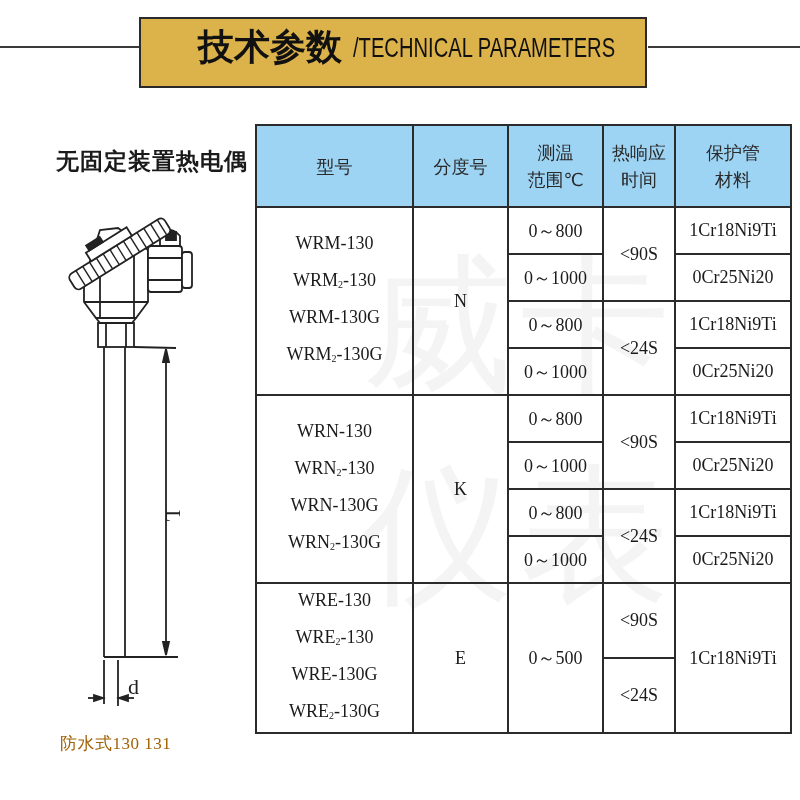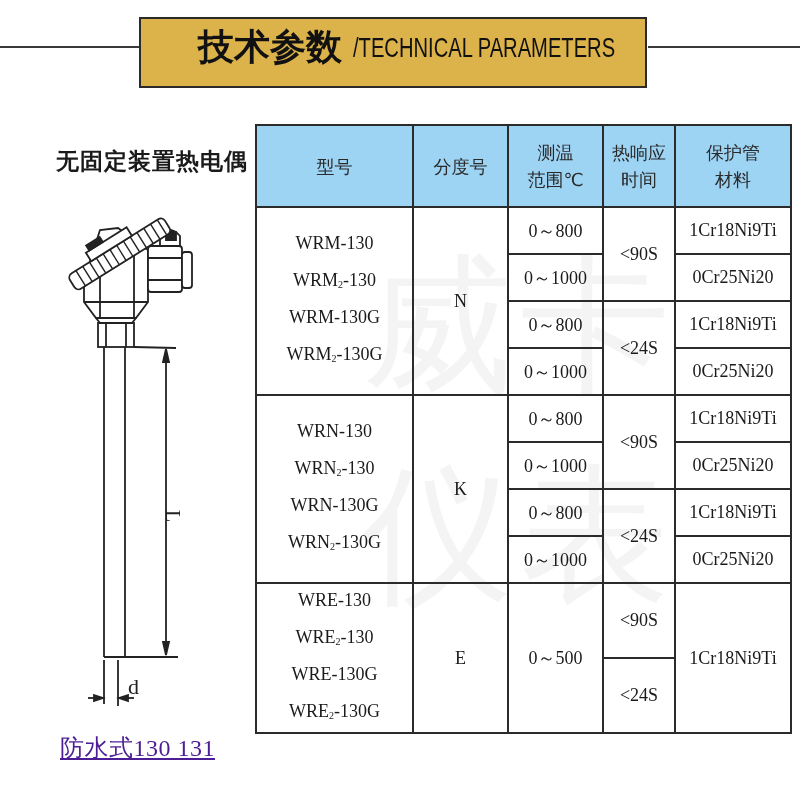--- a/index.html
+++ b/index.html
@@ -16,21 +16,21 @@
   .banner-cn { position: absolute; left: 57px; top: 6px; font-family: "DejaVu Sans", sans-serif;
                font-size: 36px; font-weight: bold; letter-spacing: 0px; color: #111; line-height: 44px;}
   .banner-en { position: absolute; left: 212px; top: 11px; font-family: "Liberation Sans", sans-serif;
                font-size: 28px; color: #111; line-height: 36px; transform: scaleX(0.72); transform-origin: left center;
                letter-spacing: 0px; white-space: nowrap; }
 
   
   .product-title { position: absolute; left: 36px; top: 146px; font-family: "DejaVu Sans", sans-serif;
                    font-size: 23px; font-weight: bold; color: #1a1a1a; letter-spacing: 1px; margin-left: 20px; }
   .diagram { position: absolute; left: 0; top: 200px; width: 250px; height: 520px; }
-  .diagram-caption { position: absolute; left: 60px; top: 732px; font-size: 24px; color: #4c1d95; letter-spacing: 0.5px; text-decoration: underline; }
+  .diagram-caption { position: absolute; left: 60px; top: 732px; font-size: 17px; color: #a16207; letter-spacing: 0.5px; }
 
   
   .table-wrap { position: absolute; left: 255px; top: 124px; width: 494px; height: 656px; }
   table.spec { border-collapse: collapse; width: 535px; table-layout: fixed; }
   table.spec th, table.spec td { border: 2px solid #2b2b2b; text-align: center; vertical-align: middle; padding: 0; }
   table.spec th { background: #9dd3f3; font-family: "DejaVu Sans", sans-serif; font-weight: normal;
                   font-size: 18px; line-height: 27px; color: #2a2a2a; height: 80px; }
   table.spec td { font-size: 18px; color: #1a1a1a; height: 45px; background: transparent; }
   td.model { font-size: 19px; line-height: 32px; }
   td.model sub { font-size: 10px; vertical-align: -2px; }

